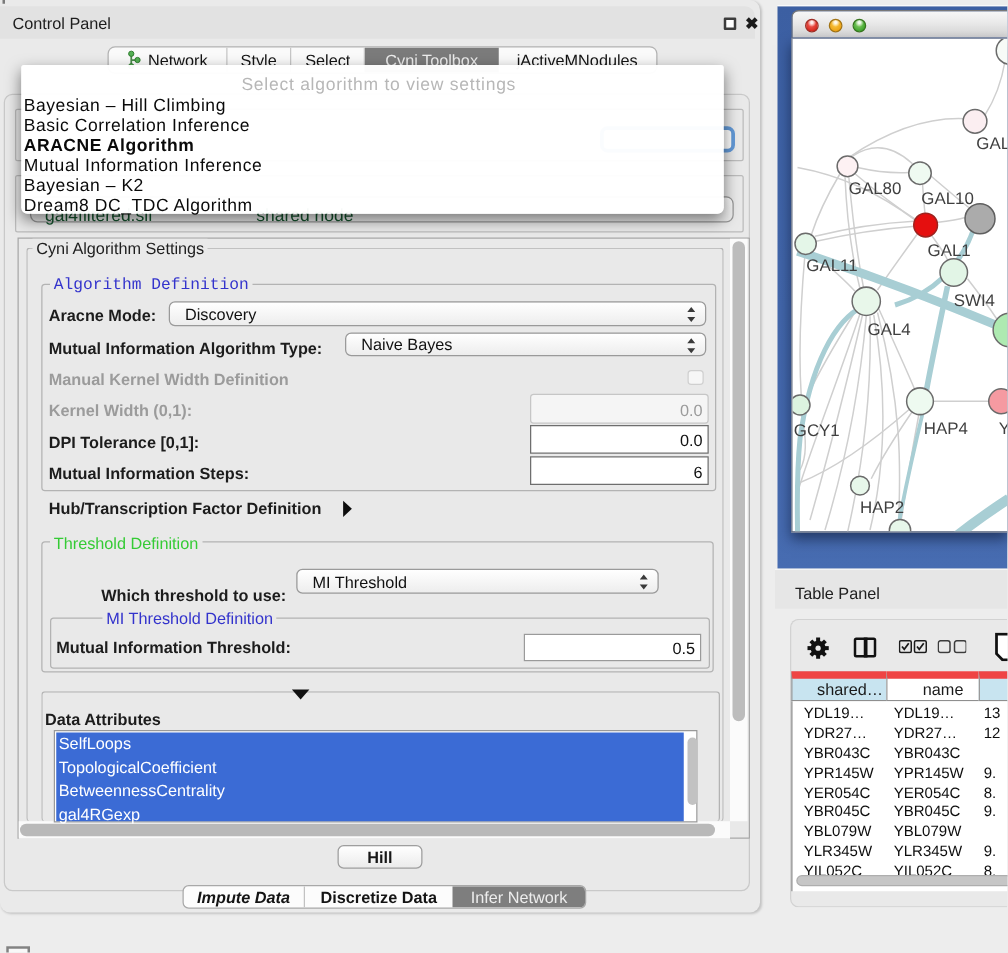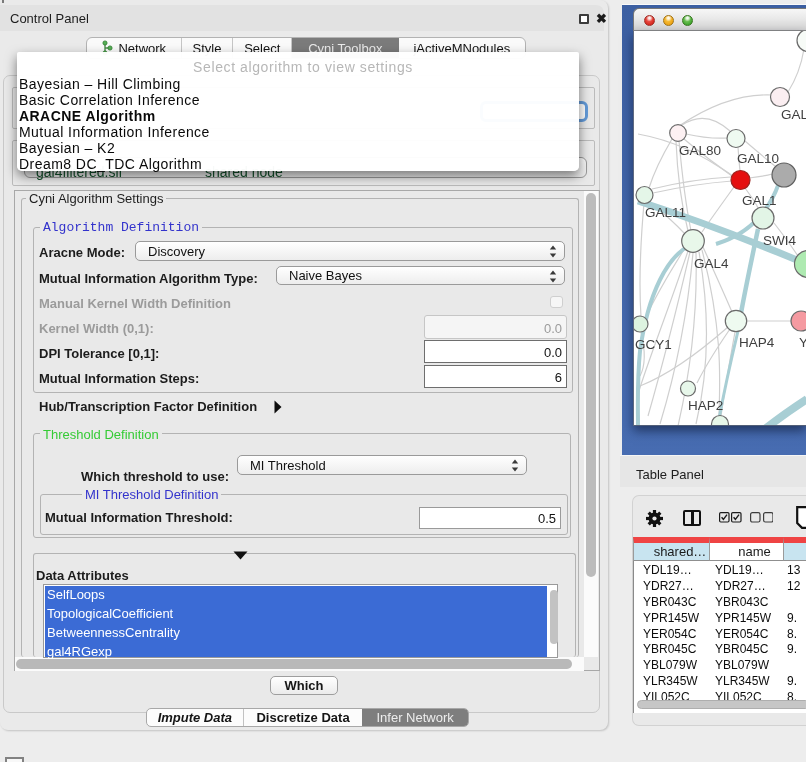--- a/index.html
+++ b/index.html
@@ -184,21 +184,21 @@
     </svg>
   <div class="lbl" style="left:36px; top:568px;">Data Attributes</div>
   <div id="attrlist" class="abs"></div>
   <div id="attrsel" class="abs"></div>
   <div class="li" style="top:587px;">SelfLoops</div>
   <div class="li" style="top:606px;">TopologicalCoefficient</div>
   <div class="li" style="top:625px;">BetweennessCentrality</div>
   <div class="li" style="top:644px;">gal4RGexp</div>
   <div class="abs listthumb"></div>
 
-  <div id="applybtn" class="abs">Which</div>
+  <div id="applybtn" class="abs">Hill</div>
   <div id="btabs" class="abs">
     <div class="btab" style="width:96px;font-style:italic;">Impute Data</div>
     <div class="bdiv"></div>
     <div class="btab" style="width:119px;">Discretize Data</div>
     <div class="btab sel" style="width:106px;">Infer Network</div>
   </div>
 
   <div id="popup" class="abs">
     <div id="hint" class="abs">Select algorithm to view settings</div>
     <div class="pitem" style="top:40px;">Basic Correlation Inference</div>

